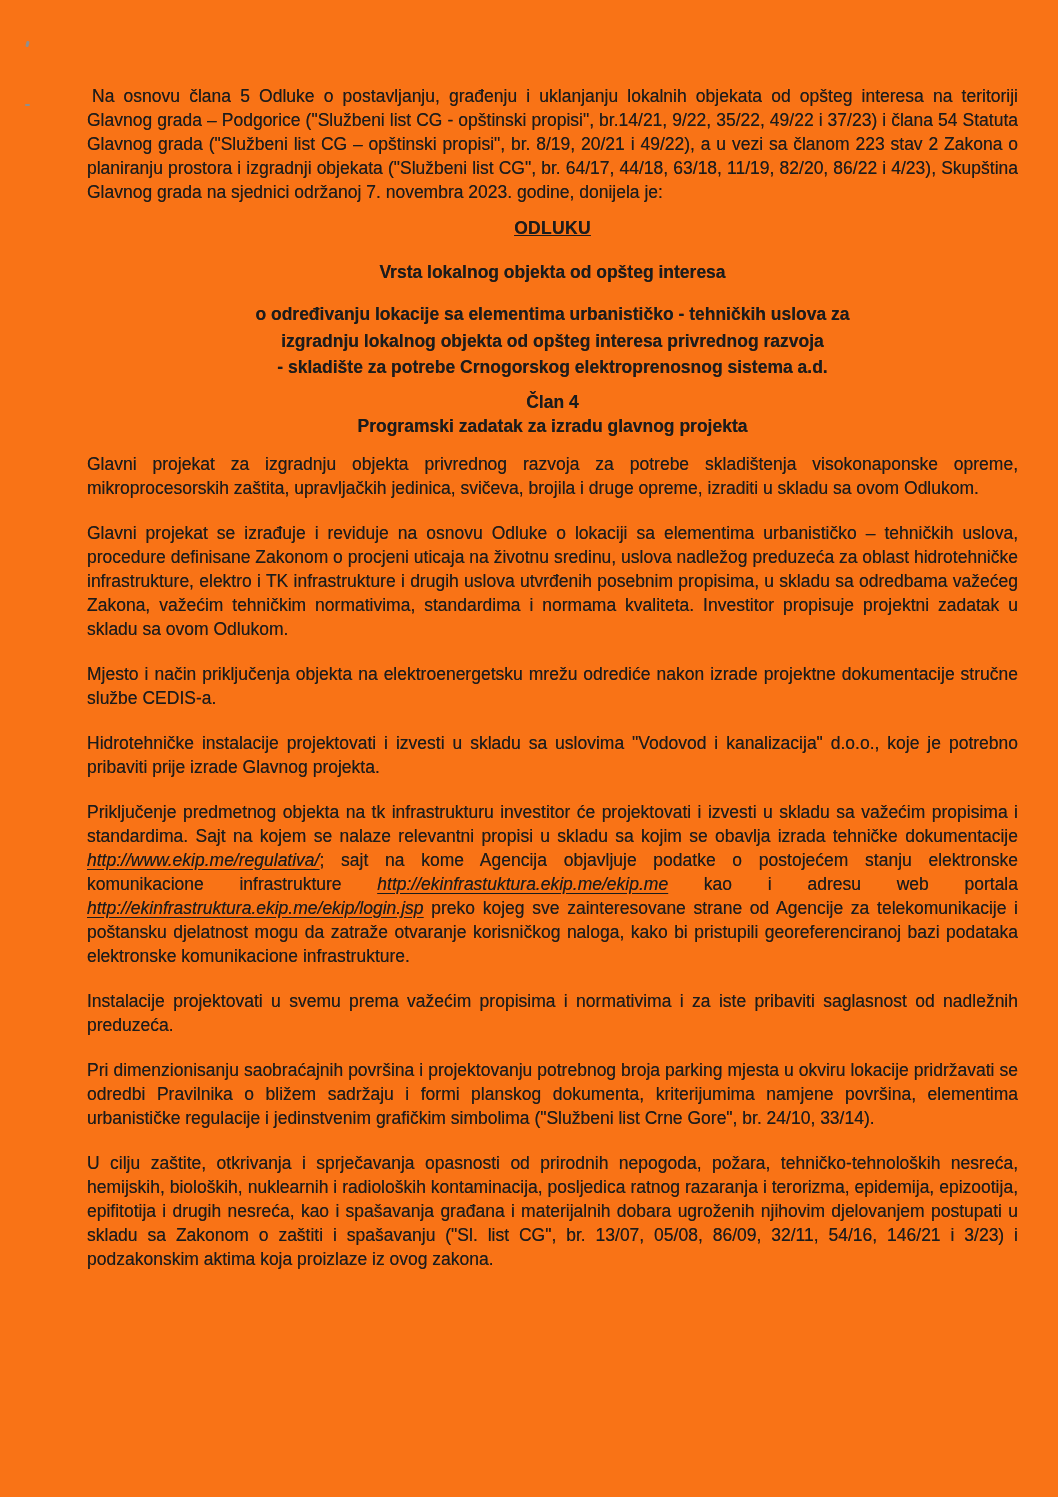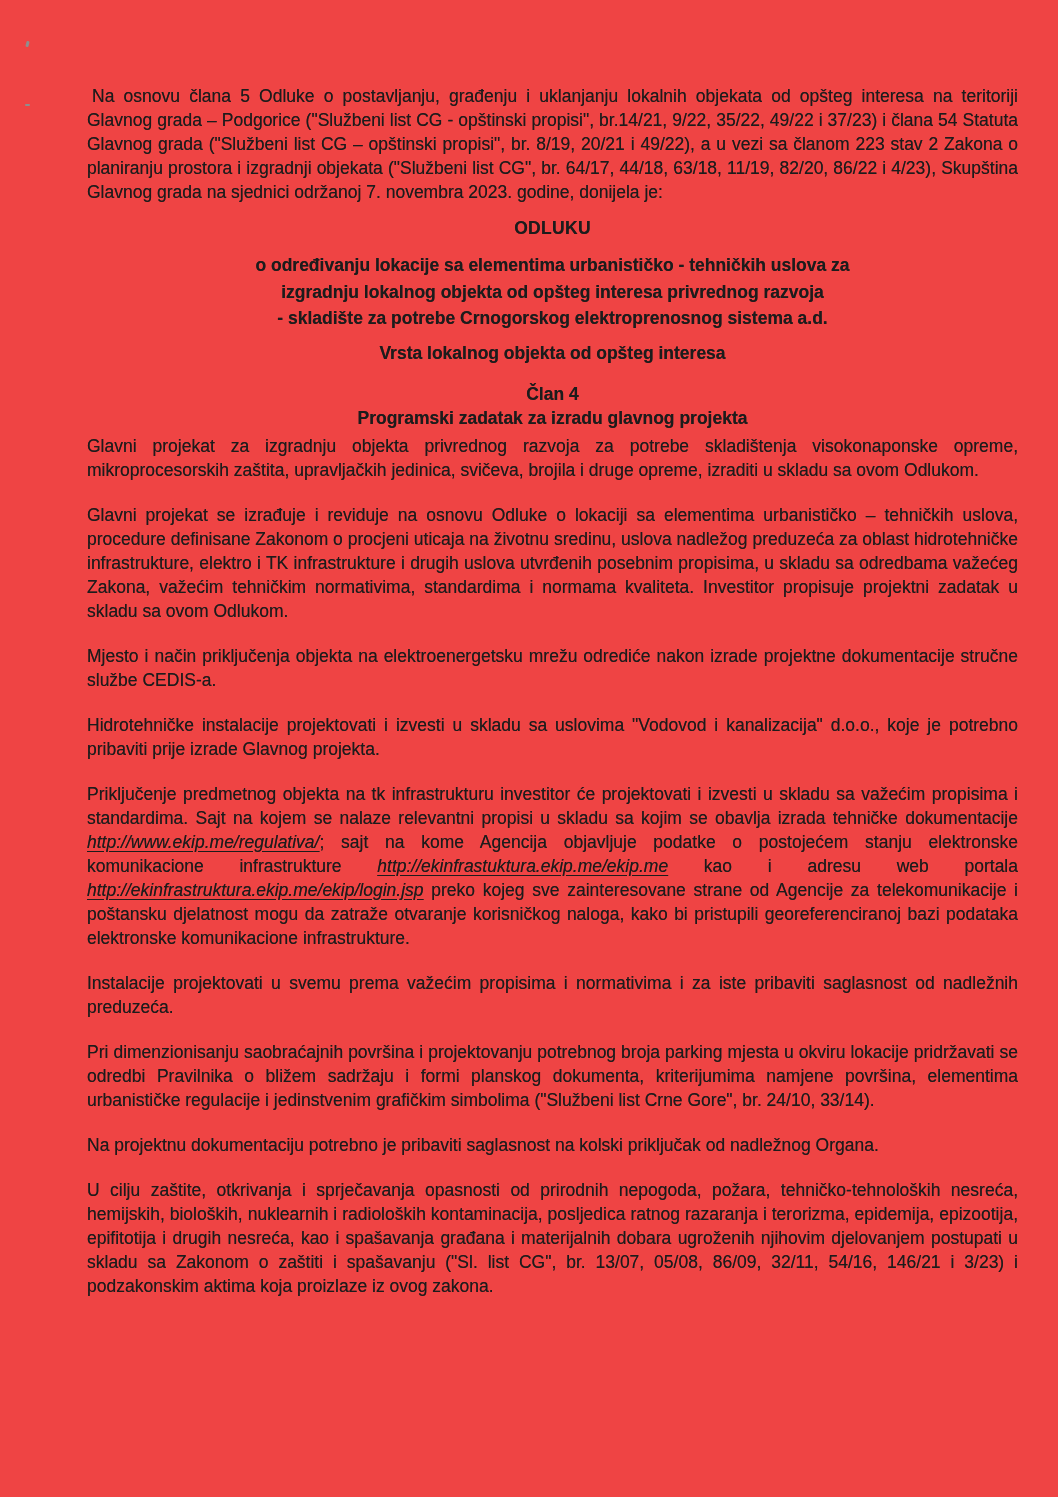--- a/index.html
+++ b/index.html
@@ -1,87 +1,86 @@
 <!DOCTYPE html>
 <html><head>
 <meta charset="utf-8">
 <style>
   html, body { margin: 0; padding: 0; background: #e8e8e8; }
   .page {
     position: relative;
     width: 1058px;
     height: 1497px;
     margin: 0 auto;
-    background: #ef4444;
+    background: #f97316;
     overflow: hidden;
     font-family: "Liberation Sans", sans-serif;
     color: #1c1c1c;
   }
   .doc {
     position: absolute;
     left: 87px;
     top: 84px;
     width: 931px;
     font-size: 17.5px;
     line-height: 24px;
     text-align: justify;
     text-shadow: 0 0 0.6px rgba(25,25,25,0.65);
   }
   .doc p { margin: 0 0 21px; }
   p.intro { text-indent: 5px; margin-bottom: 12px; }
   .h { font-weight: bold; text-align: center; }
-  .title { margin: 0 0 12px; letter-spacing: 0.3px; }
+  .title { margin: 0 0 20px; letter-spacing: 0.3px; text-decoration: underline; }
   .subtitle { line-height: 26.5px; margin: 0 0 9px; }
   .sec1 { margin: 0 0 17px; }
   .clan { margin: 0; }
   p.a1-body { margin-bottom: 10px; }
-  .sec2 { margin: 0 0 4px; }
+  .sec2 { margin: 0 0 14px; }
   p.last { margin-bottom: 4px; }
   .url { text-decoration: underline; text-underline-offset: 3px; font-style: italic; }
   .speck { position: absolute; background: #8f8f8f; border-radius: 1px; }
   .speck.s1 { left: 26px; top: 41px; width: 3px; height: 6px; transform: rotate(14deg); }
   .speck.s2 { left: 25px; top: 104px; width: 5px; height: 2px; }
 </style>
 </head>
 <body>
 
 <div class="page">
   <span class="speck s1"></span>
   <span class="speck s2"></span>
 
   <div class="doc">
 
     <p class="intro">Na osnovu člana 5 Odluke o postavljanju, građenju i uklanjanju lokalnih objekata od opšteg interesa na teritoriji Glavnog grada – Podgorice ("Službeni list CG - opštinski propisi", br.14/21, 9/22, 35/22, 49/22 i 37/23) i člana 54 Statuta Glavnog grada ("Službeni list CG – opštinski propisi", br. 8/19, 20/21 i 49/22), a u vezi sa članom 223 stav 2 Zakona o planiranju prostora i izgradnji objekata ("Službeni list CG", br. 64/17, 44/18, 63/18, 11/19, 82/20, 86/22 i 4/23), Skupština Glavnog grada na sjednici održanoj 7. novembra 2023. godine, donijela je:</p>
 
     <div class="h title">ODLUKU</div>
 
+    <div class="h sec1">Vrsta lokalnog objekta od opšteg interesa</div>
+
     <div class="h subtitle">
       <div>o određivanju lokacije sa elementima urbanističko - tehničkih uslova za</div>
       <div>izgradnju lokalnog objekta od opšteg interesa privrednog razvoja</div>
       <div>- skladište za potrebe Crnogorskog elektroprenosnog sistema a.d.</div>
     </div>
-
-    <div class="h sec1">Vrsta lokalnog objekta od opšteg interesa</div>
 
     <div class="h clan">Član 4</div>
 
     <div class="h sec2">Programski zadatak za izradu glavnog projekta</div>
 
     <p>Glavni projekat za izgradnju objekta privrednog razvoja za potrebe skladištenja visokonaponske opreme, mikroprocesorskih zaštita, upravljačkih jedinica, svičeva, brojila i druge opreme, izraditi u skladu sa ovom Odlukom.</p>
 
     <p>Glavni projekat se izrađuje i reviduje na osnovu Odluke o lokaciji sa elementima urbanističko – tehničkih uslova, procedure definisane Zakonom o procjeni uticaja na životnu sredinu, uslova nadležog preduzeća za oblast hidrotehničke infrastrukture, elektro i TK infrastrukture i drugih uslova utvrđenih posebnim propisima, u skladu sa odredbama važećeg Zakona, važećim tehničkim normativima, standardima i normama kvaliteta. Investitor propisuje projektni zadatak u skladu sa ovom Odlukom.</p>
 
     <p>Mjesto i način priključenja objekta na elektroenergetsku mrežu odrediće nakon izrade projektne dokumentacije stručne službe CEDIS-a.</p>
 
     <p>Hidrotehničke instalacije projektovati i izvesti u skladu sa uslovima "Vodovod i kanalizacija" d.o.o., koje je potrebno pribaviti prije izrade Glavnog projekta.</p>
 
     <p><span>Priključenje predmetnog objekta na tk infrastrukturu investitor će projektovati i izvesti u skladu sa važećim propisima i standardima. Sajt na kojem se nalaze relevantni propisi u skladu sa kojim se obavlja izrada tehničke  dokumentacije </span><span class="url">http://www.ekip.me/regulativa/</span><span>; sajt na kome Agencija objavljuje podatke o postojećem stanju elektronske komunikacione infrastrukture </span><span class="url">http://ekinfrastuktura.ekip.me/ekip.me</span><span> kao i adresu web portala </span><span class="url">http://ekinfrastruktura.ekip.me/ekip/login.jsp</span><span> preko kojeg sve zainteresovane strane od Agencije za telekomunikacije i poštansku djelatnost mogu da zatraže otvaranje korisničkog naloga, kako bi pristupili georeferenciranoj bazi podataka elektronske komunikacione  infrastrukture.</span></p>
 
     <p>Instalacije projektovati u svemu prema važećim propisima i normativima i za iste pribaviti saglasnost od nadležnih preduzeća.</p>
 
     <p>Pri dimenzionisanju saobraćajnih površina i projektovanju potrebnog broja parking mjesta u okviru lokacije pridržavati se odredbi Pravilnika o bližem sadržaju i formi planskog dokumenta, kriterijumima namjene površina, elementima urbanističke regulacije i jedinstvenim grafičkim simbolima ("Službeni list Crne Gore", br. 24/10, 33/14).</p>
 
-    <p>Na projektnu dokumentaciju potrebno je pribaviti saglasnost na kolski priključak od nadležnog Organa.</p>
 
     <p class="last">U cilju zaštite, otkrivanja i sprječavanja opasnosti od prirodnih nepogoda, požara, tehničko-tehnoloških nesreća, hemijskih, bioloških, nuklearnih i radioloških kontaminacija, posljedica ratnog razaranja i terorizma, epidemija, epizootija, epifitotija i drugih nesreća, kao i spašavanja građana i materijalnih dobara ugroženih njihovim djelovanjem postupati u skladu sa Zakonom o zaštiti i spašavanju ("Sl. list CG", br. 13/07, 05/08, 86/09, 32/11, 54/16, 146/21 i 3/23) i podzakonskim aktima koja proizlaze iz ovog zakona.</p>
 
   </div>
 </div>
 
 </body></html>

